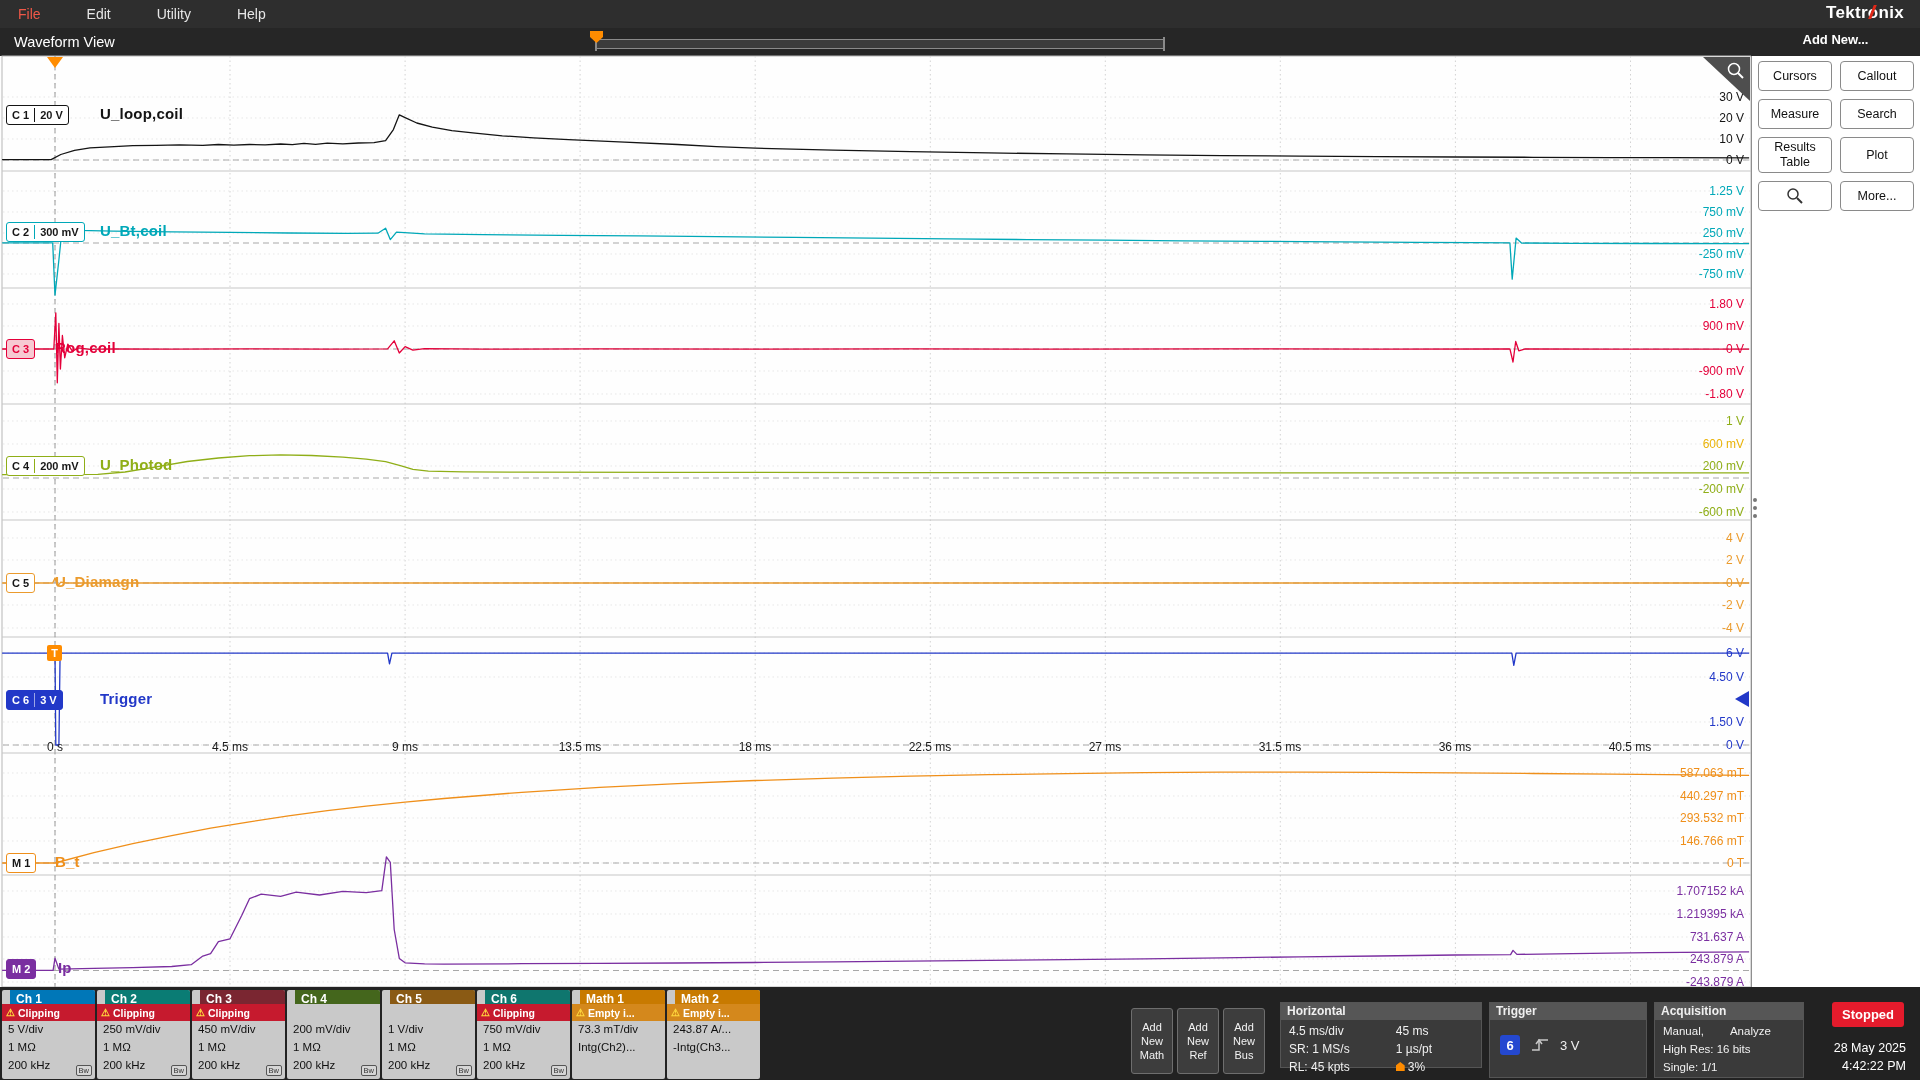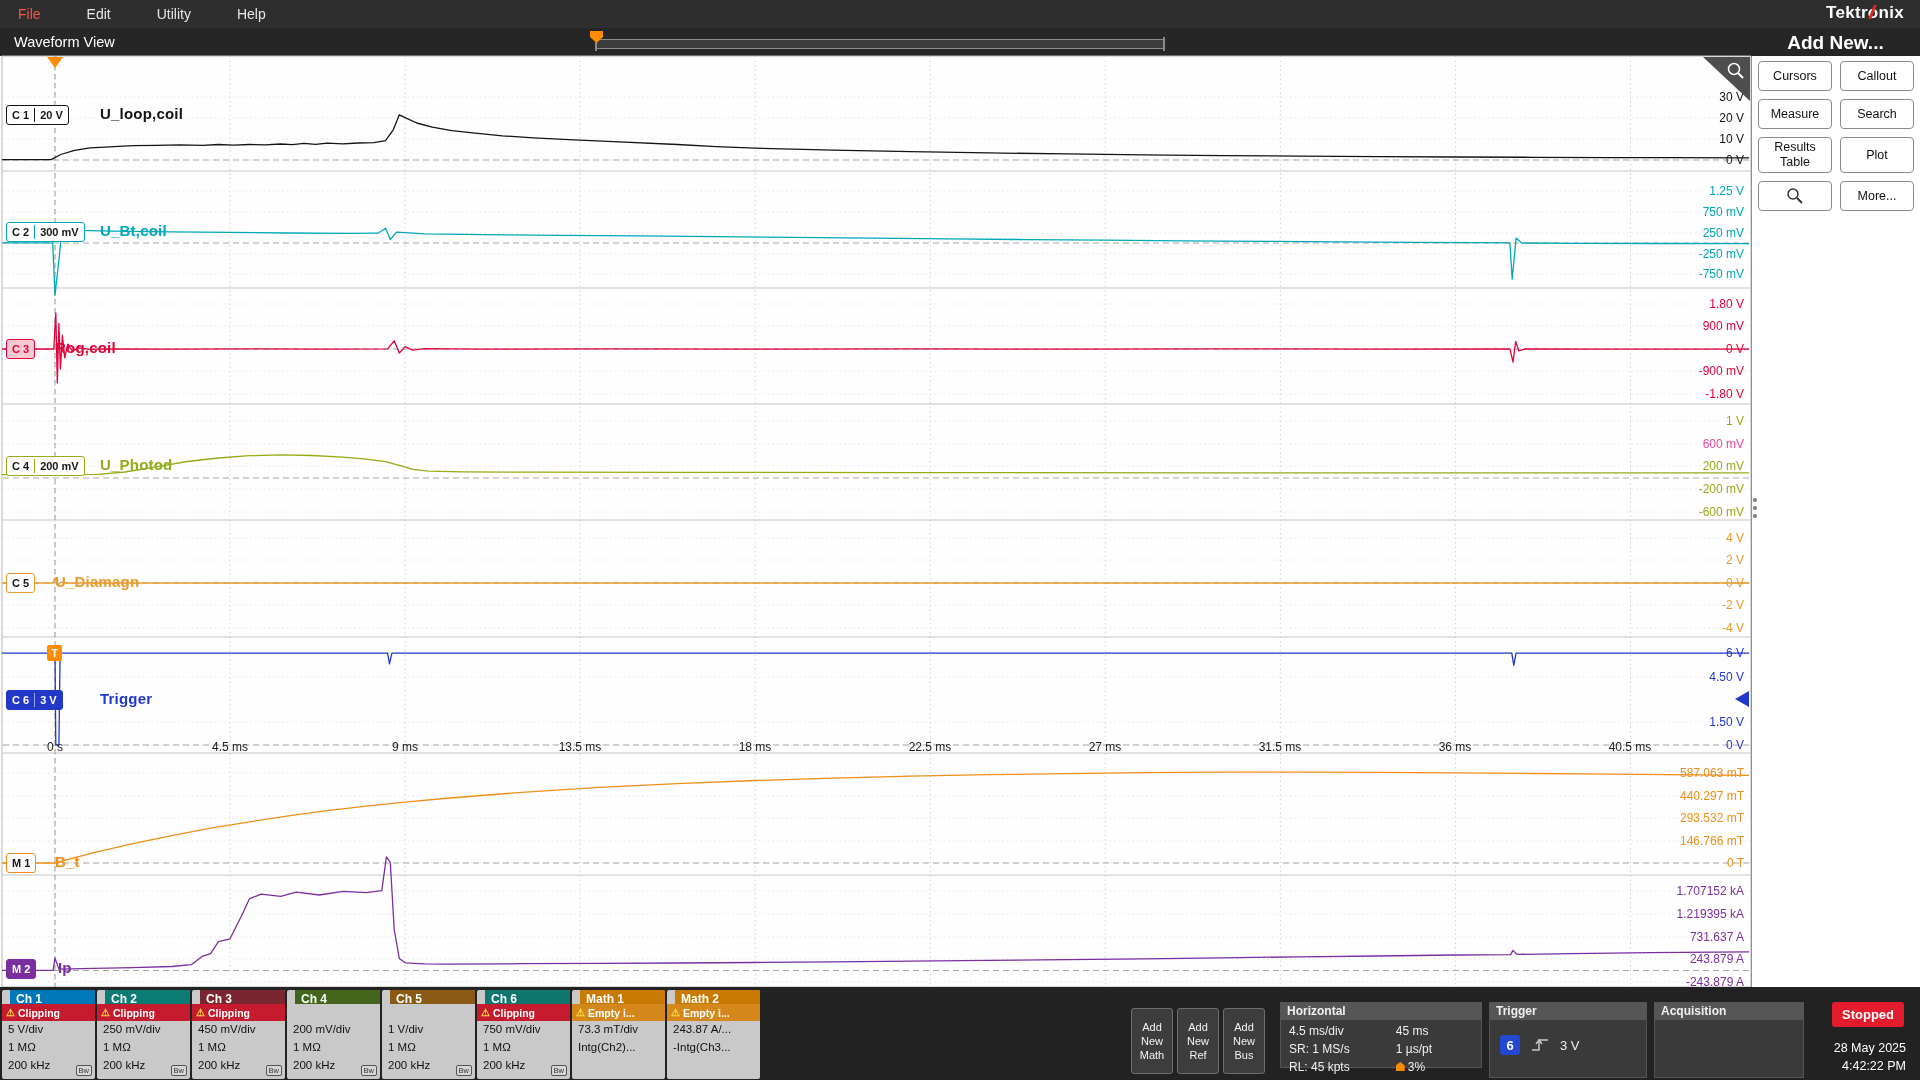--- a/index.html
+++ b/index.html
@@ -9,21 +9,21 @@
   
   .menubar{position:absolute;left:0;top:0;width:1920px;height:28px;background:#2e2e2e;
            display:flex;align-items:center;gap:46px;padding-left:18px;box-sizing:border-box;z-index:6;}
   .menu-item{color:#e6e6e6;font-size:14px;}
   .menu-item.accent{color:#f05848;}
   .logo-wrap{position:absolute;right:16px;top:3px;z-index:7;}
   .logo{color:#fff;font-size:17px;font-weight:bold;letter-spacing:.3px;}
   .logo-slash{position:absolute;left:58%;top:2px;width:3px;height:14px;background:#e02818;transform:skewX(-22deg);}
   .view-title{position:absolute;left:14px;top:34px;color:#fff;font-size:14.5px;z-index:6;}
   .add-new{position:absolute;left:1751px;top:32px;width:169px;text-align:center;color:#fff;
-           font-size:19px;font-weight:bold;z-index:6;}
+           font-size:13px;font-weight:bold;z-index:6;}
   .navigator{position:absolute;left:596px;top:39px;width:568px;height:10px;border:1px solid #8a8a8a;
              background:#3c3c3c;box-sizing:border-box;z-index:6;}
   .navigator::before{content:"";position:absolute;left:-2px;top:-3px;width:2px;height:14px;background:#8a8a8a;}
   .navigator::after{content:"";position:absolute;right:-2px;top:-3px;width:2px;height:14px;background:#8a8a8a;}
   .nav-marker{position:absolute;left:590px;top:31px;width:13px;height:12px;background:#ff8c00;
               clip-path:polygon(0 0,100% 0,100% 50%,50% 100%,0 50%);z-index:7;}
 
   
   .wave-area{position:absolute;left:0;top:56px;width:1751px;height:931px;background:#fefefe;z-index:1;}
   #scope-svg{position:absolute;left:0;top:0;width:1751px;height:987px;z-index:2;pointer-events:none;}
@@ -245,20 +245,28 @@
     <svg width="20" height="16">
       <polyline points="2,13 9,13 9,3 18,3" fill="none" stroke="#c8c8c8" stroke-width="1.5"></polyline>
       <polyline points="6,7 9,3 12,7" fill="none" stroke="#c8c8c8" stroke-width="1.5"></polyline>
     </svg>
     <span style="font-size:13px;">3 V</span>
   </div>
 </div>
 
 <div class="pane pane-acquisition">
   <div class="pane-header">Acquisition</div>
+  <div class="acq-body">
+    <div class="acq-row1">
+      <span>Manual,</span>
+      <span>Analyze</span>
+    </div>
+    <div>High Res: 16 bits</div>
+    <div>Single: 1/1</div>
+  </div>
 </div>
 
 <div class="stopped-btn">Stopped</div>
 <div class="datetime">
   <div>28 May 2025</div>
   <div>4:42:22 PM</div>
 </div>
 
 <div class="time-label" style="left: 55px;">0 s</div>
 <div class="time-label" style="left: 230px;">4.5 ms</div>
@@ -297,21 +305,21 @@
 <div class="axis-label" style="top: 320px; color: rgb(228, 0, 58);">900 mV</div>
 <div class="axis-label" style="top: 343px; color: rgb(228, 0, 58);">0 V</div>
 <div class="axis-label" style="top: 365px; color: rgb(228, 0, 58);">-900 mV</div>
 <div class="axis-label" style="top: 388px; color: rgb(228, 0, 58);">-1.80 V</div>
 <div class="flag" style="top: 456px; background: rgb(255, 255, 255); color: rgb(22, 22, 22); border: 1.5px solid rgb(143, 174, 23);">
     <span class="fid">C 4</span>
     <span class="fscale" style="border-left-color: rgb(143, 174, 23);">200 mV</span>
   </div>
 <div class="wave-name" style="left: 100px; top: 456px; color: rgb(143, 174, 23);">U_Photod</div>
 <div class="axis-label" style="top: 415px; color: rgb(143, 174, 23);">1 V</div>
-<div class="axis-label" style="top: 438px; color: #ec4899;">600 mV</div>
+<div class="axis-label" style="top: 438px; color: #eab308;">600 mV</div>
 <div class="axis-label" style="top: 460px; color: rgb(143, 174, 23);">200 mV</div>
 <div class="axis-label" style="top: 483px; color: rgb(143, 174, 23);">-200 mV</div>
 <div class="axis-label" style="top: 506px; color: rgb(143, 174, 23);">-600 mV</div>
 <div class="flag" style="top: 573px; background: rgb(255, 255, 255); color: rgb(22, 22, 22); border: 1.5px solid rgb(235, 155, 45);">
     <span class="fid">C 5</span>
   </div>
 <div class="wave-name" style="left: 55px; top: 573px; color: rgb(235, 155, 45);">U_Diamagn</div>
 <div class="axis-label" style="top: 532px; color: rgb(235, 155, 45);">4 V</div>
 <div class="axis-label" style="top: 554px; color: rgb(235, 155, 45);">2 V</div>
 <div class="axis-label" style="top: 577px; color: rgb(235, 155, 45);">0 V</div>

